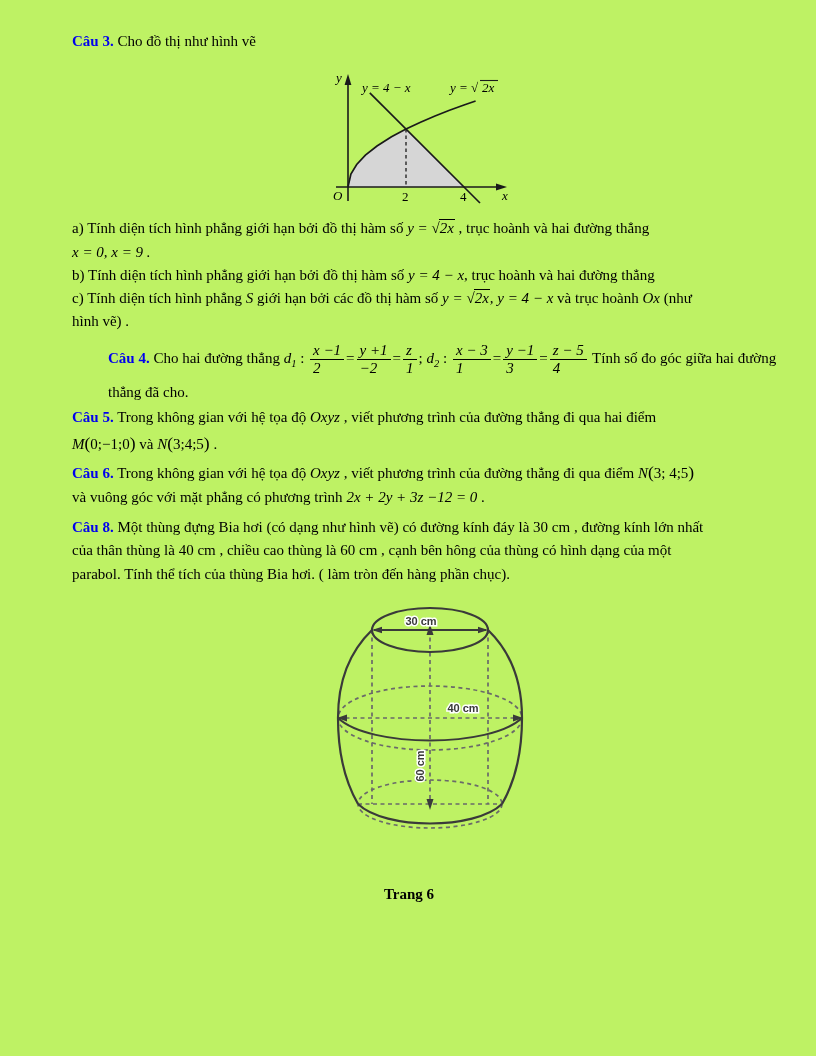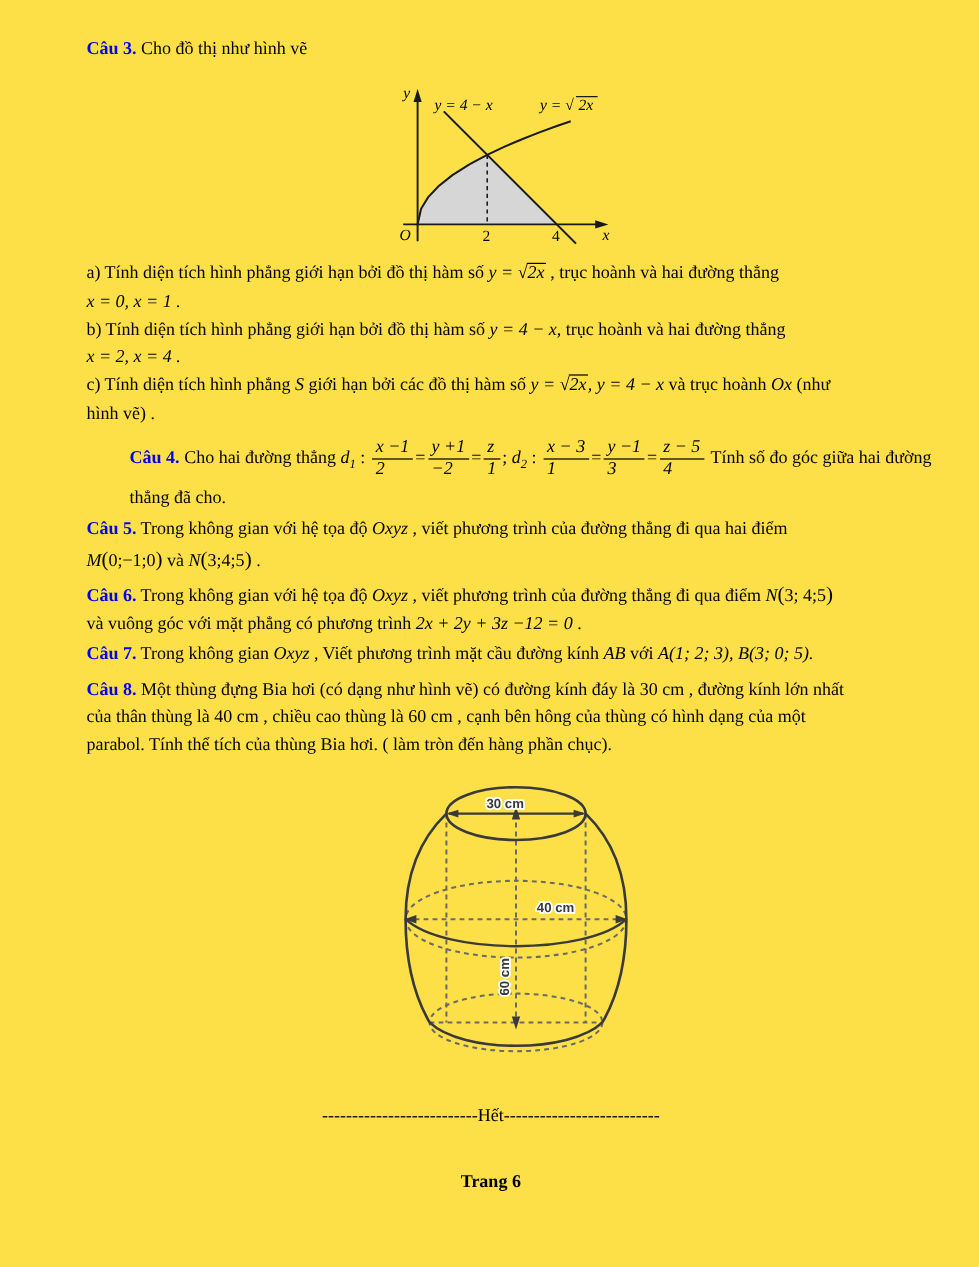--- a/index.html
+++ b/index.html
@@ -1,20 +1,20 @@
 <!DOCTYPE html>
 <html style="--label-blue: #0000ee; --shade: #d6d6d6;"><head>
 <meta charset="utf-8">
 <style>
   :root { --label-blue:#0000ee; --shade:#d6d6d6; }
   * { margin:0; padding:0; box-sizing:border-box; }
   html,body { background:#fff; }
   .page {
     position:relative; width:816px; height:1056px; margin:0 auto;
-    background:#fde047; overflow:hidden;
+    background:#bef264; overflow:hidden;
     font-family:"Liberation Serif", serif; font-size:15px; color:#000;
     padding:30px 70px 0 72px;
   }
   .line { white-space:nowrap; line-height:1.55; }
   .qlabel { color:var(--label-blue); font-weight:bold; }
   .mi { font-style:italic; }
   .rad-arg { font-style:italic; border-top:1.2px solid #000; margin-left:-1px; padding:0 1px; }
   .bigparen { font-size:117%; }
   .frac { display:inline-block; vertical-align:middle; line-height:1.15; margin:0 2px; }
   .frac .num { display:block; border-bottom:1px solid #000; padding:0 3px; font-style:italic; }
@@ -65,45 +65,41 @@
       <text x="140" y="132" font-size="13">4</text>
       <text x="42" y="23" font-size="13" font-style="italic">y = 4 − x</text>
       <text x="130" y="23" font-size="13" font-style="italic">y = √</text>
       <text x="162" y="23" font-size="13" font-style="italic">2x</text>
       <line x1="160" y1="11.5" x2="178" y2="11.5" stroke="#1a1a1a" stroke-width="1.1"></line>
     </svg>
   </div>
 
   <div class="q3-parts">
     <div class="line"><span>a) Tính diện tích hình phẳng giới hạn bởi đồ thị hàm số </span><span class="mi">y = √</span><span class="rad-arg">2x</span><span> , trục hoành và hai đường thẳng</span></div>
-    <div class="line mi">x = 0, x = 1 .</div>
+    <div class="line mi">x = 0, x = 9 .</div>
     <div class="line"><span>b) Tính diện tích hình phẳng giới hạn bởi đồ thị hàm số </span><span class="mi">y = 4 − x</span><span>, trục hoành và hai đường thẳng</span></div>
-    <div class="line mi">x = 2, x = 4 .</div>
     <div class="line"><span>c) Tính diện tích hình phẳng </span><span class="mi">S</span><span> giới hạn bởi các đồ thị hàm số </span><span class="mi">y = √</span><span class="rad-arg">2x</span><span class="mi">, y = 4 − x</span><span> và trục hoành </span><span class="mi">Ox</span><span> (như</span></div>
     <div class="line">hình vẽ) .</div>
   </div>
 
   <div class="q4-block">
     <div class="line q4-line1"><span class="qlabel">Câu 4.</span><span> Cho hai đường thẳng </span><span class="mi"><span>d</span><sub>1</sub></span><span> : </span><span class="frac"><span class="num">x −1</span><span class="den">2</span></span><span>=</span><span class="frac"><span class="num">y +1</span><span class="den">−2</span></span><span>=</span><span class="frac"><span class="num">z</span><span class="den">1</span></span><span>; </span><span class="mi"><span>d</span><sub>2</sub></span><span> : </span><span class="frac"><span class="num">x − 3</span><span class="den">1</span></span><span>=</span><span class="frac"><span class="num">y −1</span><span class="den">3</span></span><span>=</span><span class="frac"><span class="num">z − 5</span><span class="den">4</span></span><span> Tính số đo góc giữa hai đường</span></div>
     <div class="line">thẳng đã cho.</div>
   </div>
 
   <div class="q5-block">
     <div class="line"><span class="qlabel">Câu 5.</span><span> Trong không gian với hệ tọa độ </span><span class="mi">Oxyz</span><span> , viết phương trình của đường thẳng đi qua hai điểm</span></div>
     <div class="line"><span class="mi">M</span><span class="bigparen">(</span><span>0;−1;0</span><span class="bigparen">)</span><span> và </span><span class="mi">N</span><span class="bigparen">(</span><span>3;4;5</span><span class="bigparen">)</span><span> .</span></div>
   </div>
 
   <div class="q6-block">
     <div class="line"><span class="qlabel"> Câu 6.</span><span> Trong không gian với hệ tọa độ </span><span class="mi">Oxyz</span><span> , viết phương trình của đường thẳng đi qua điểm  </span><span class="mi">N</span><span class="bigparen">(</span><span>3; 4;5</span><span class="bigparen">)</span></div>
     <div class="line"><span>và vuông góc với mặt phẳng có phương trình </span><span class="mi">2x + 2y + 3z −12 = 0</span><span> .</span></div>
   </div>
 
-  <div class="q7-block">
-    <div class="line"><span class="qlabel">Câu 7.</span><span> Trong không gian </span><span class="mi">Oxyz</span><span> , Viết phương trình mặt cầu đường kính </span><span class="mi">AB</span><span> với </span><span class="mi">A(1; 2; 3), B(3; 0; 5).</span></div>
-  </div>
 
   <div class="q8-block">
     <div class="line"><span class="qlabel">Câu 8.</span><span> Một thùng đựng Bia hơi (có dạng như hình vẽ) có đường kính đáy là 30 cm , đường kính lớn nhất</span></div>
     <div class="line">của thân thùng là 40 cm , chiều cao thùng là 60 cm , cạnh bên hông của thùng có hình dạng của một</div>
     <div class="line">parabol. Tính thể tích của thùng Bia hơi. ( làm tròn đến hàng phần chục).</div>
   </div>
 
   <div class="fig-barrel">
     <svg width="210" height="250" viewBox="0 0 210 250">
 
@@ -130,16 +126,15 @@
       <line x1="39" y1="32" x2="151" y2="32" stroke="#3a3a3a" stroke-width="1.8"></line>
       <polygon points="37,32 47,28.8 47,35.2" fill="#3a3a3a"></polygon>
       <polygon points="153,32 143,28.8 143,35.2" fill="#3a3a3a"></polygon>
 
       <text x="86" y="27" class="sans" font-size="11" font-weight="bold" fill="#3a3a3a" text-anchor="middle" stroke="#ffffff" stroke-width="3" paint-order="stroke">30 cm</text>
       <text x="128" y="114" class="sans" font-size="11" font-weight="bold" fill="#3a3a3a" text-anchor="middle" stroke="#ffffff" stroke-width="3" paint-order="stroke">40 cm</text>
       <text x="89" y="168" class="sans" font-size="11" font-weight="bold" fill="#3a3a3a" text-anchor="middle" stroke="#ffffff" stroke-width="3" paint-order="stroke" transform="rotate(-90 89 168)">60 cm</text>
     </svg>
   </div>
 
-  <div class="center het">--------------------------Hết--------------------------</div>
   <div class="center pagenum">Trang 6</div>
 
 </div>
 
 </body></html>

